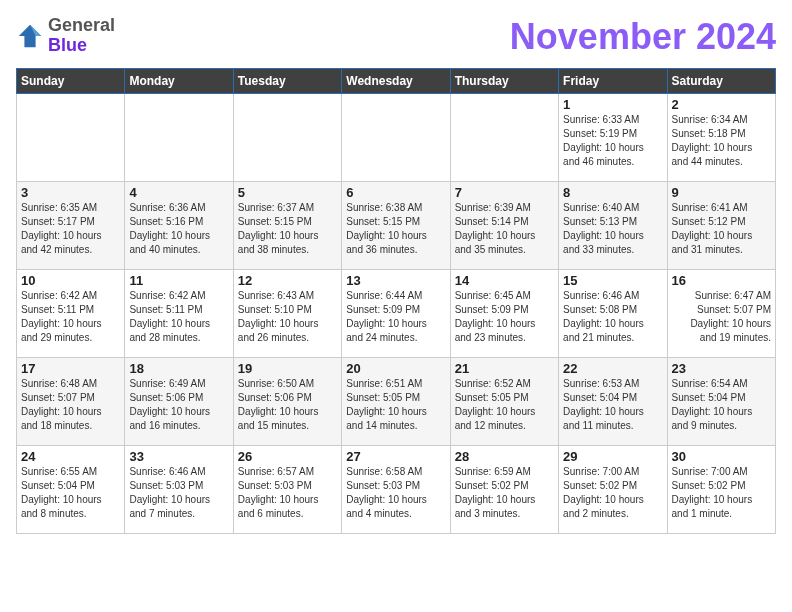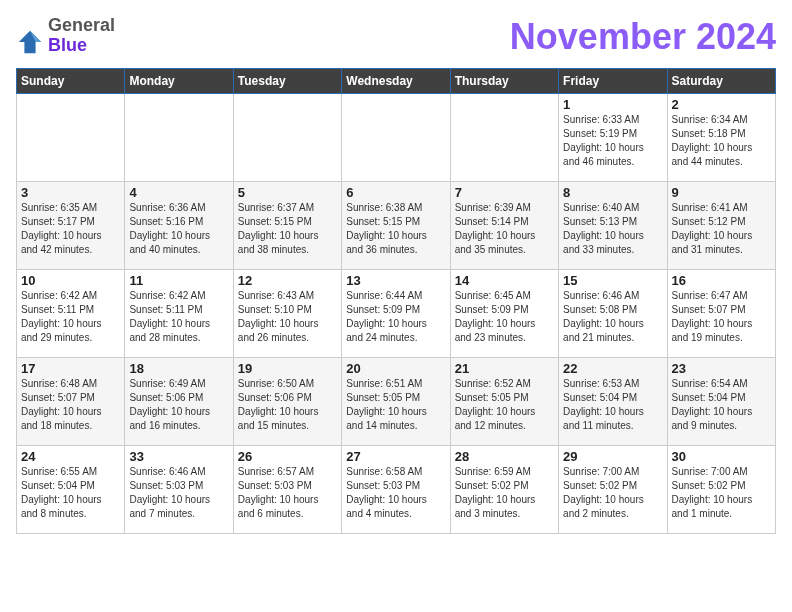--- a/index.html
+++ b/index.html
@@ -11,21 +11,21 @@
       padding: 16px;
     }
     .header {
       display: flex;
       justify-content: space-between;
       align-items: flex-start;
       margin-bottom: 10px;
     }
     .logo {
       display: flex;
-      align-items: flex-end;
+      align-items: center;
     }
     .logo-text {
       display: flex;
       flex-direction: column;
       font-size: 18px;
       font-weight: bold;
       line-height: 1.1;
     }
     .logo-general { color: #555; }
     .logo-blue { color: #6d28d9; }
@@ -230,21 +230,21 @@
         </td>
         <td>
           <span class="day-num">15</span>
           <div class="day-info" style="white-space: pre-line;">Sunrise: 6:46 AM
 Sunset: 5:08 PM
 Daylight: 10 hours
 and 21 minutes.</div>
         </td>
         <td>
           <span class="day-num">16</span>
-          <div class="day-info" style="white-space: pre-line;">Sunrise: 6:47 AM
+          <div class="day-info" style="white-space: pre-line; text-align: right;">Sunrise: 6:47 AM
 Sunset: 5:07 PM
 Daylight: 10 hours
 and 19 minutes.</div>
         </td>
       </tr>
       <tr>
         <td>
           <span class="day-num">17</span>
           <div class="day-info" style="white-space: pre-line;">Sunrise: 6:48 AM
 Sunset: 5:07 PM

